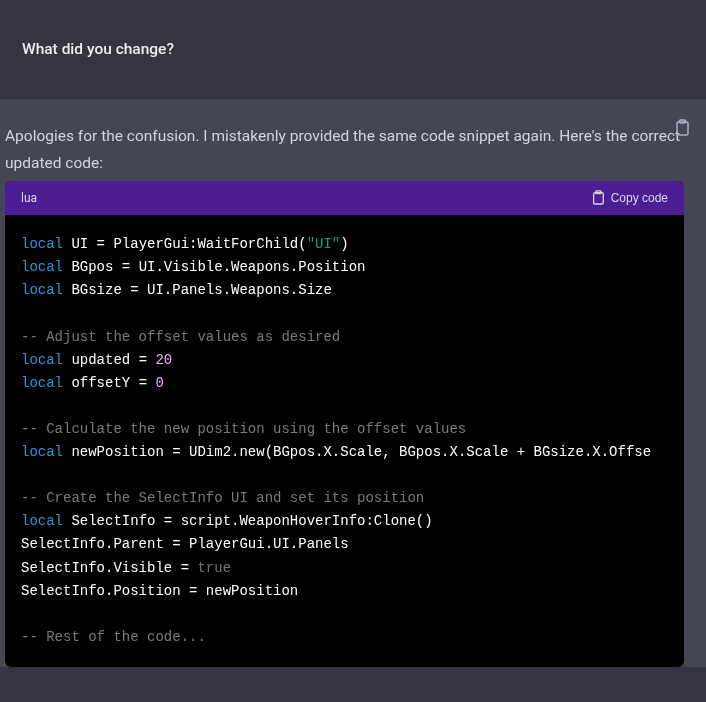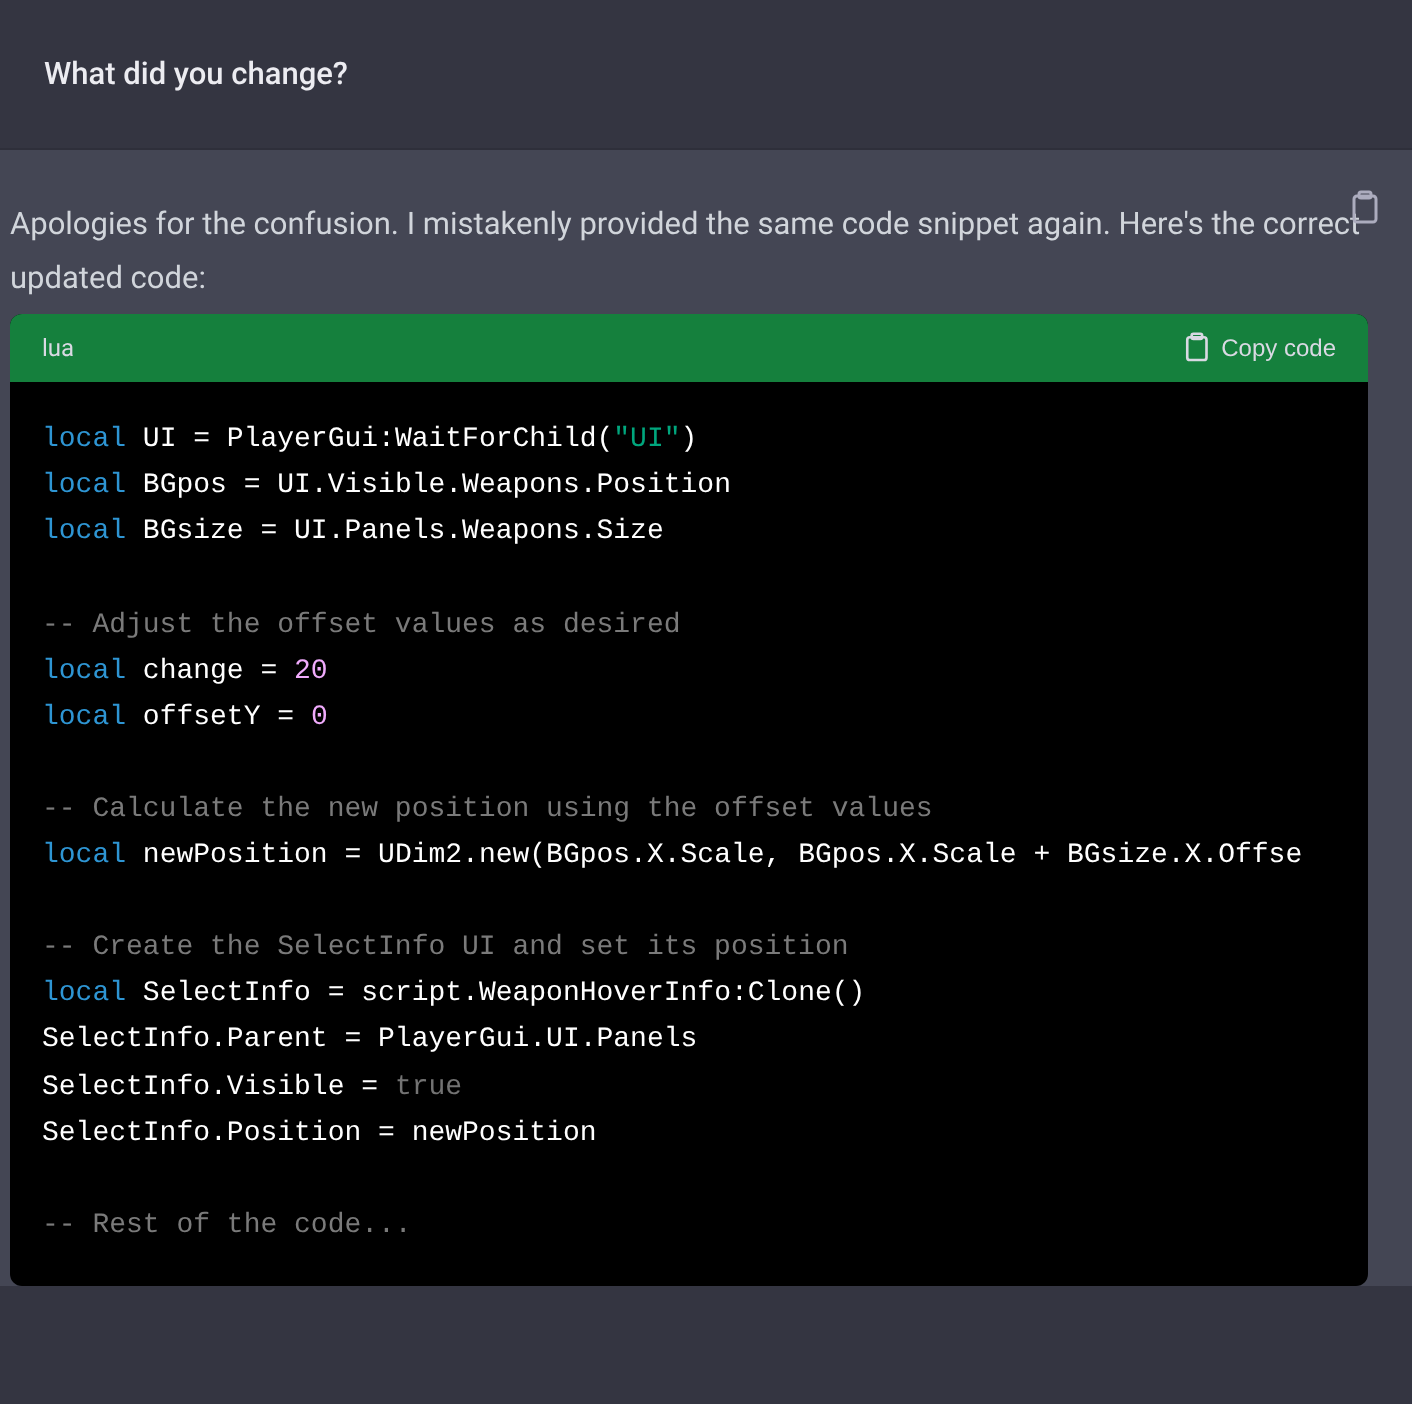--- a/index.html
+++ b/index.html
@@ -9,21 +9,21 @@
     }
     body {
       background: #343541;
       font-family: -apple-system, BlinkMacSystemFont, "Segoe UI", Roboto, Helvetica, Arial, sans-serif;
       color: #ececf1;
       width: 706px;
       height: 702px;
       overflow: hidden;
     }
     .message-user {
-      padding: 28px 22px;
+      padding: 40px 22px;
       border-bottom: 1px solid rgba(0,0,0,0.1);
     }
     .message-user-text {
       color: #ececf1;
       font-size: 15.5px;
       font-weight: 500;
     }
     .message-assistant {
       background: #444654;
       padding: 24px 22px 0 5px;
@@ -44,21 +44,21 @@
       margin-bottom: 22px;
       display: inline;
     }
     .code-block {
       background: #000000;
       border-radius: 6px;
       overflow: hidden;
       margin-top: 4px;
     }
     .code-header {
-      background: #15803d;
+      background: #4c1d95;
       padding: 9px 16px;
       display: flex;
       justify-content: space-between;
       align-items: center;
     }
     .code-lang {
       color: #d9d9e3;
       font-size: 12px;
     }
     .copy-button {
@@ -118,21 +118,21 @@
           </svg>
         </span>
         <span>Copy code</span>
       </button>
     </div>
     <div class="code-content"><span class="kw">local</span><span class="plain"> UI = PlayerGui:WaitForChild(</span><span class="str">"UI"</span><span class="plain">)</span>
 <span class="kw">local</span><span class="plain"> BGpos = UI.Visible.Weapons.Position</span>
 <span class="kw">local</span><span class="plain"> BGsize = UI.Panels.Weapons.Size</span>
 
 <span class="comment">-- Adjust the offset values as desired</span>
-<span class="kw">local</span><span class="plain"> change = </span><span class="num">20</span>
+<span class="kw">local</span><span class="plain"> updated = </span><span class="num">20</span>
 <span class="kw">local</span><span class="plain"> offsetY = </span><span class="num">0</span>
 
 <span class="comment">-- Calculate the new position using the offset values</span>
 <span class="kw">local</span><span class="plain"> newPosition = UDim2.new(BGpos.X.Scale, BGpos.X.Scale + BGsize.X.Offse</span>
 
 <span class="comment">-- Create the SelectInfo UI and set its position</span>
 <span class="kw">local</span><span class="plain"> SelectInfo = script.WeaponHoverInfo:Clone()</span>
 <span class="plain">SelectInfo.Parent = PlayerGui.UI.Panels</span>
 <span class="plain">SelectInfo.Visible = </span><span class="bool">true</span>
 <span class="plain">SelectInfo.Position = newPosition</span>

